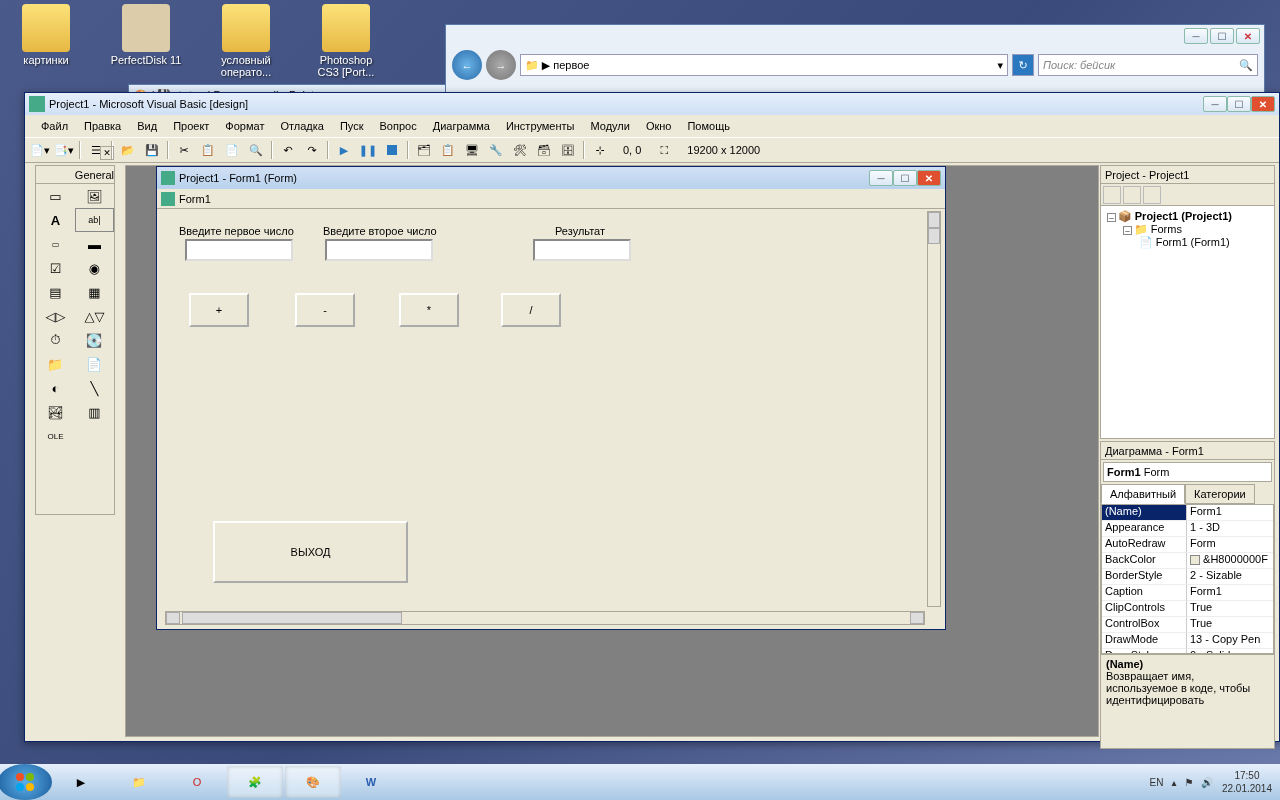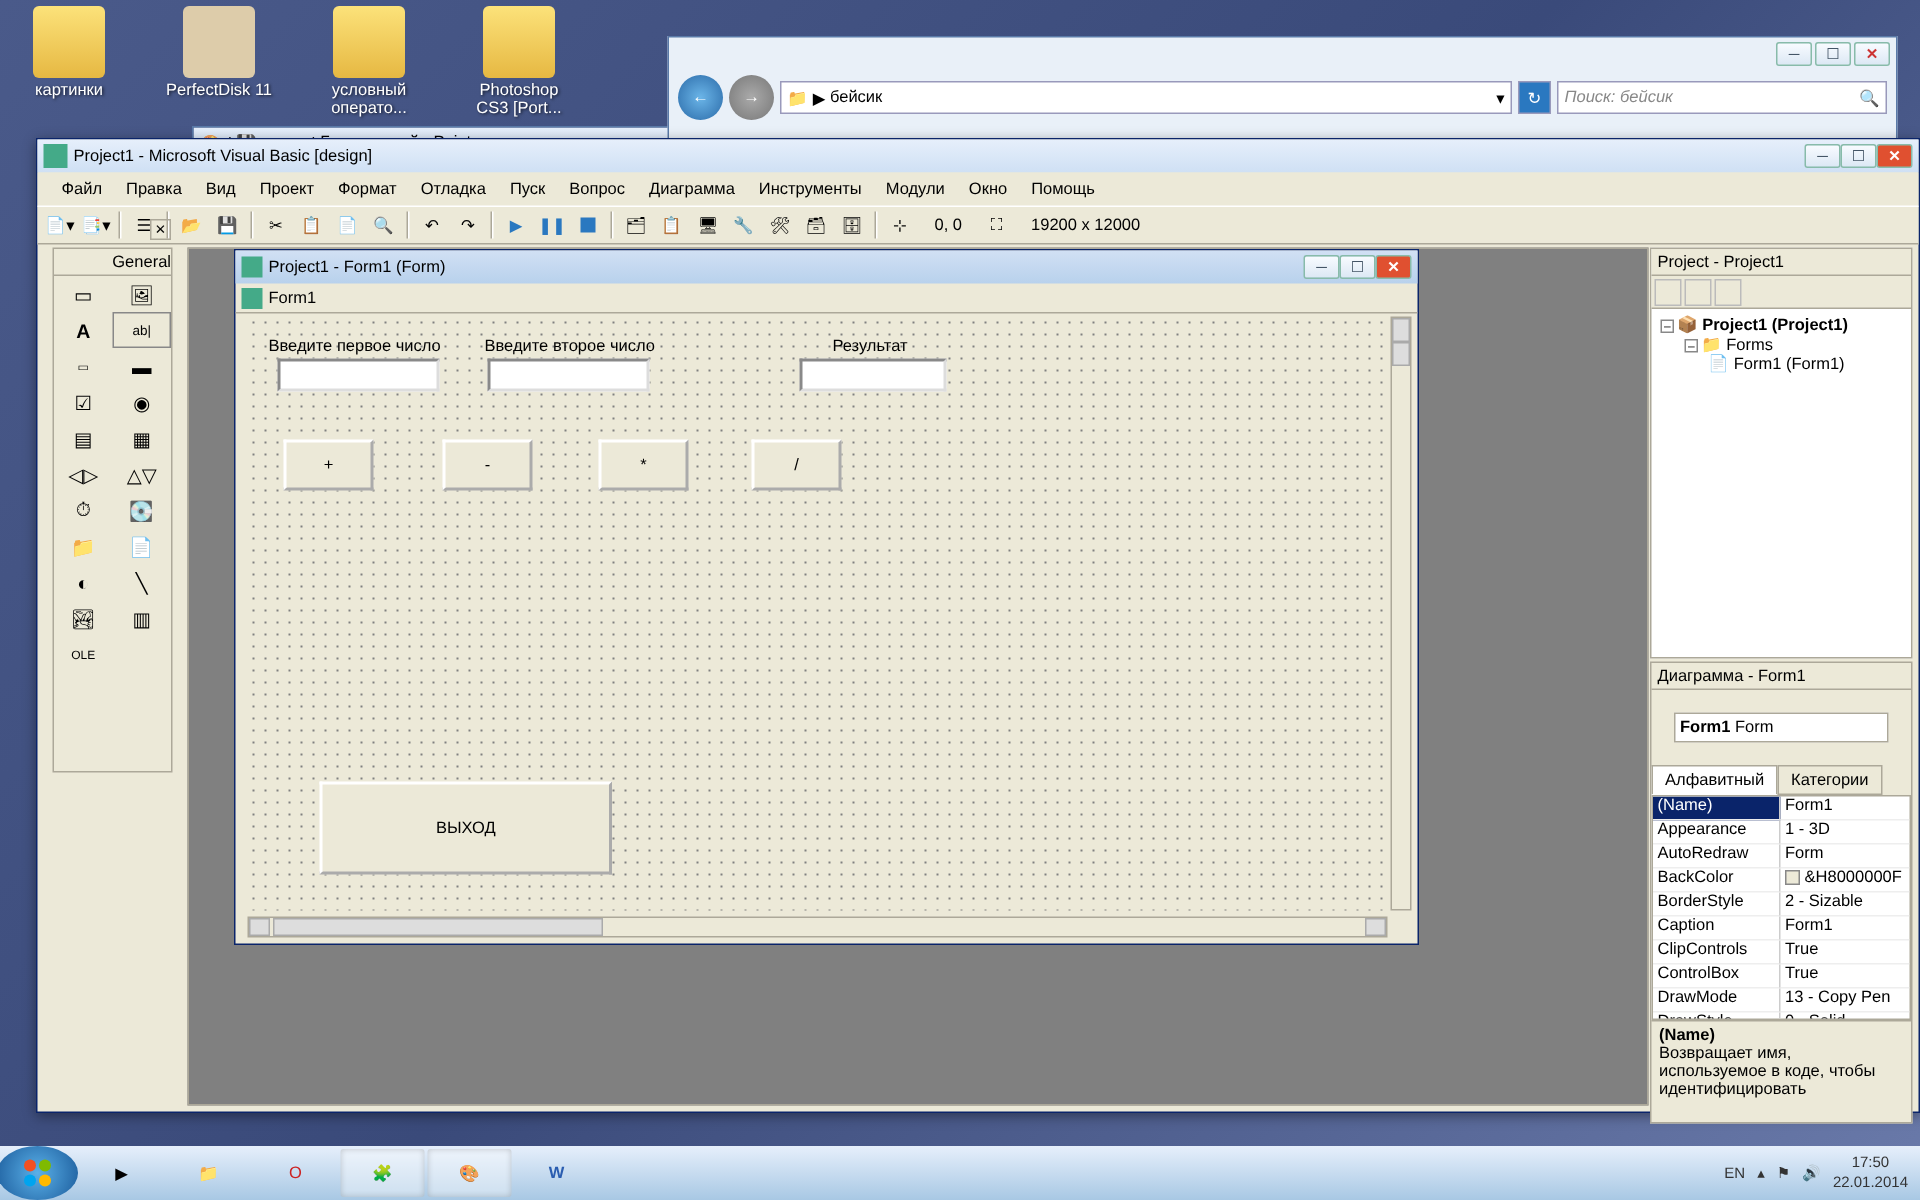--- a/index.html
+++ b/index.html
@@ -82,21 +82,21 @@
   .proj-tb div{width:18px;height:18px;border:1px solid #bbb;}
   .proj-tree { padding:4px; font-size:11px;}
   .proj-tree .l1{padding-left:2px;}
   .proj-tree .l2{padding-left:18px;}
   .proj-tree .l3{padding-left:34px;}
   .proj-tree .box{display:inline-block;width:9px;height:9px;border:1px solid #888;text-align:center;line-height:7px;font-size:8px;margin-right:2px;}
   
   
   .props { position:absolute; top:348px; right:4px; width:175px; height:308px; background:#ece9d8; border:1px solid #aca899;}
   .props-title { height:18px; padding:0 4px; font-size:11px; line-height:18px;border-bottom:1px solid #aca899;}
-  .props-obj { height:20px; background:#fff; border:1px solid #aca899; margin:15px; padding:0 3px; font-size:11px; line-height:18px;}
+  .props-obj { height:20px; background:#fff; border:1px solid #aca899; margin:2px; padding:0 3px; font-size:11px; line-height:18px;}
   .props-tabs { display:flex; font-size:11px;}
   .props-tabs span{padding:3px 8px; border:1px solid #aca899; background:#fff;}
   .props-tabs span:first-child{border-bottom:1px solid #fff;}
   .props-tabs span:last-child{background:#ece9d8;}
   .props-grid { background:#fff; border:1px solid #aca899; max-height:150px; overflow:hidden;}
   .prow { display:flex; font-size:11px; height:16px;}
   .prow .pn { width:85px; padding:0 3px; border-right:1px solid #ccc; border-bottom:1px solid #eee;}
   .prow .pv { flex:1; padding:0 3px; border-bottom:1px solid #eee;}
   .prow.sel .pn { background:#0a246a; color:#fff;}
   .props-desc { border-top:1px solid #aca899; padding:3px 5px; font-size:11px; height:52px;}
@@ -131,21 +131,21 @@
     <div class="winbtn">─</div>
     <div class="winbtn">☐</div>
     <div class="winbtn cl">✕</div>
   </div>
   <div class="expl-nav">
     <div class="navbtn">←</div>
     <div class="navbtn disabled">→</div>
     <div class="expl-path">
       <span style="color:#c80">📁</span>&nbsp;
       <span>▶</span>&nbsp;
-      <span>бейсик</span>
+      <span>первое</span>
       <span style="margin-left:auto">▾</span>
     </div>
     <div class="expl-refresh">↻</div>
     <div class="expl-search">
       <span>Поиск: бейсик</span>
       <span class="mg">🔍</span>
     </div>
   </div>
 </div>
 

